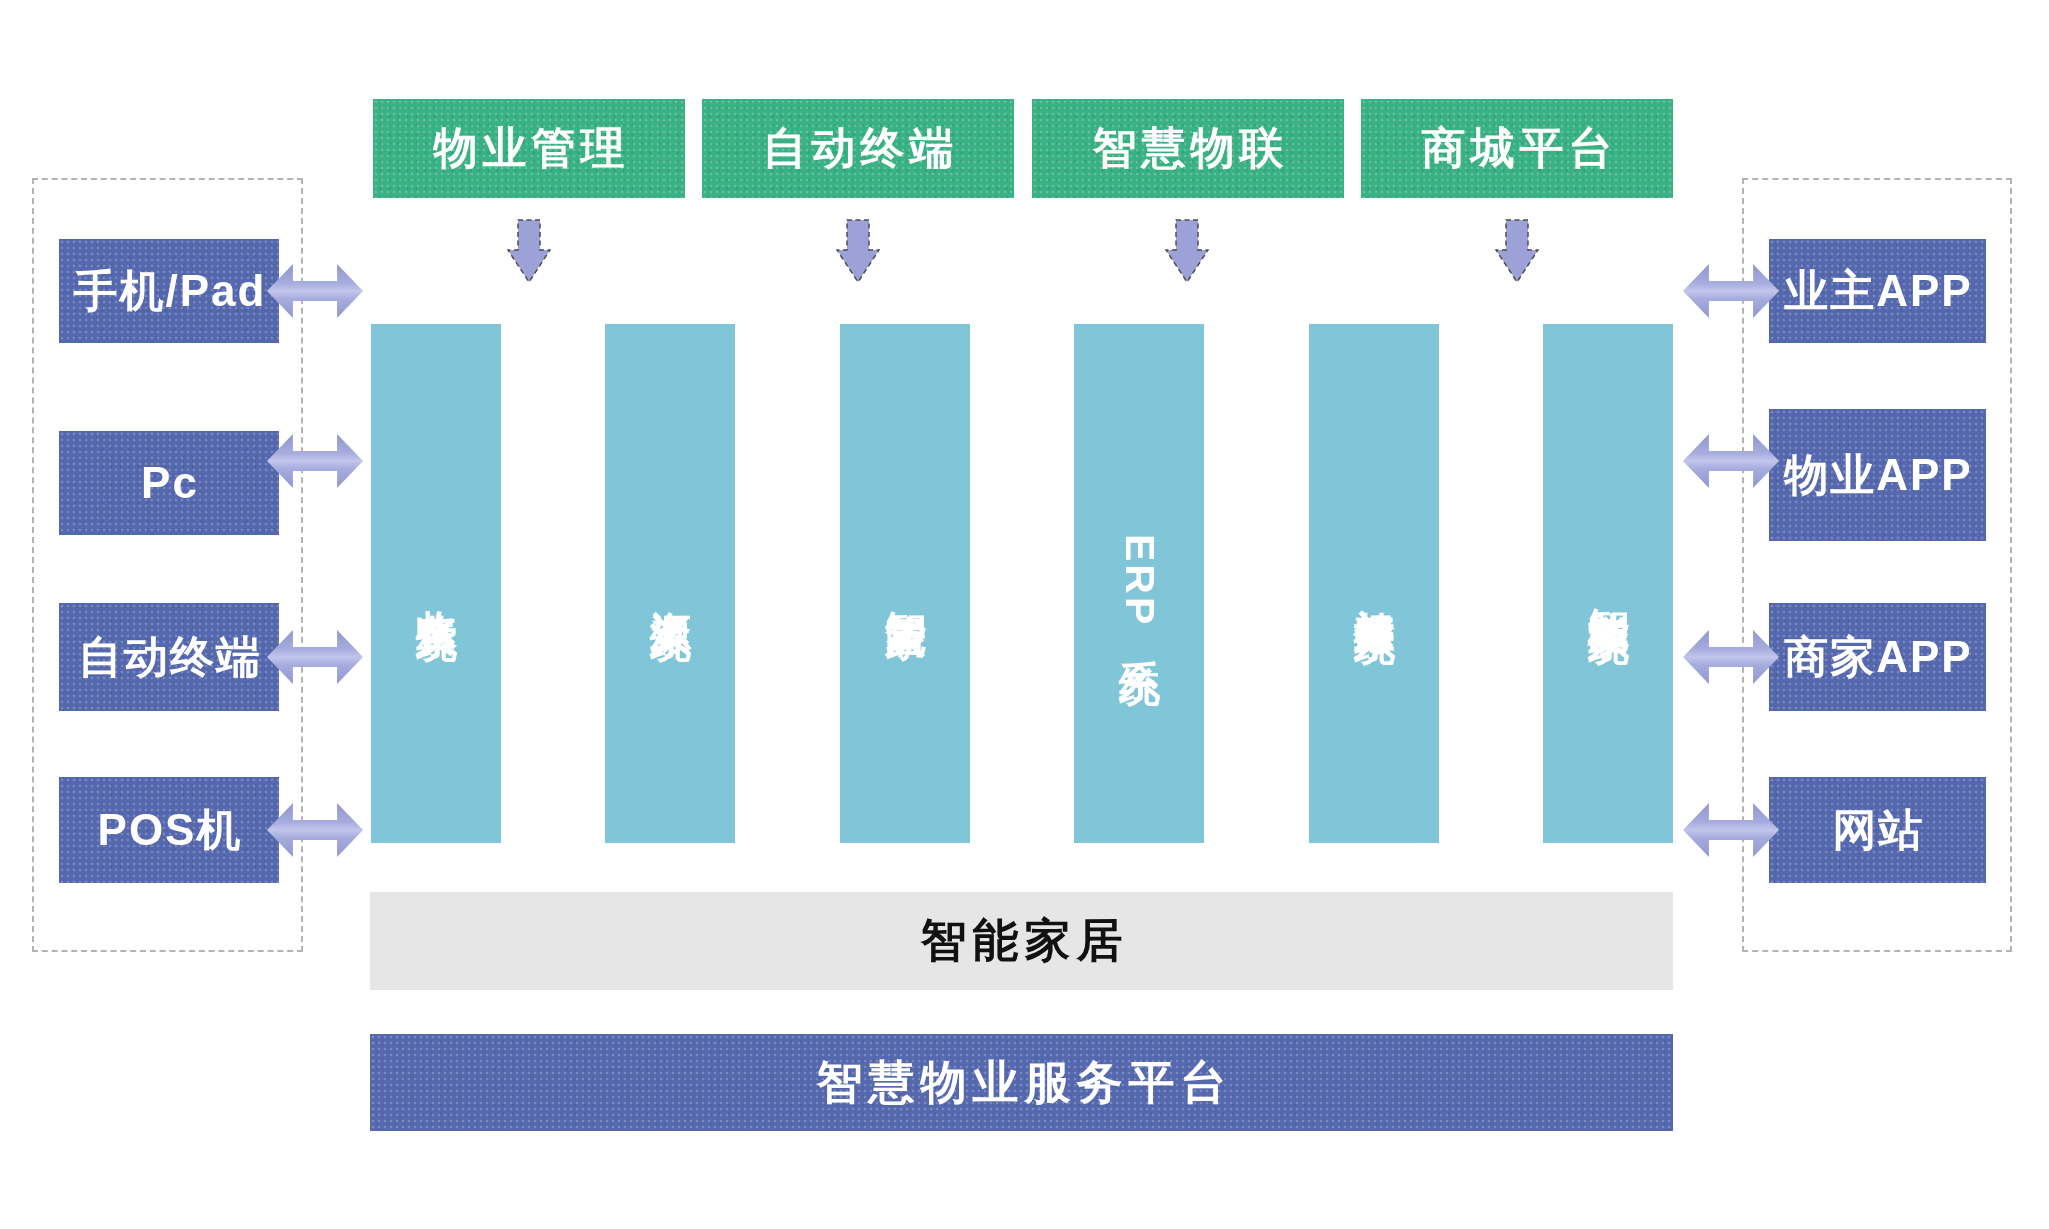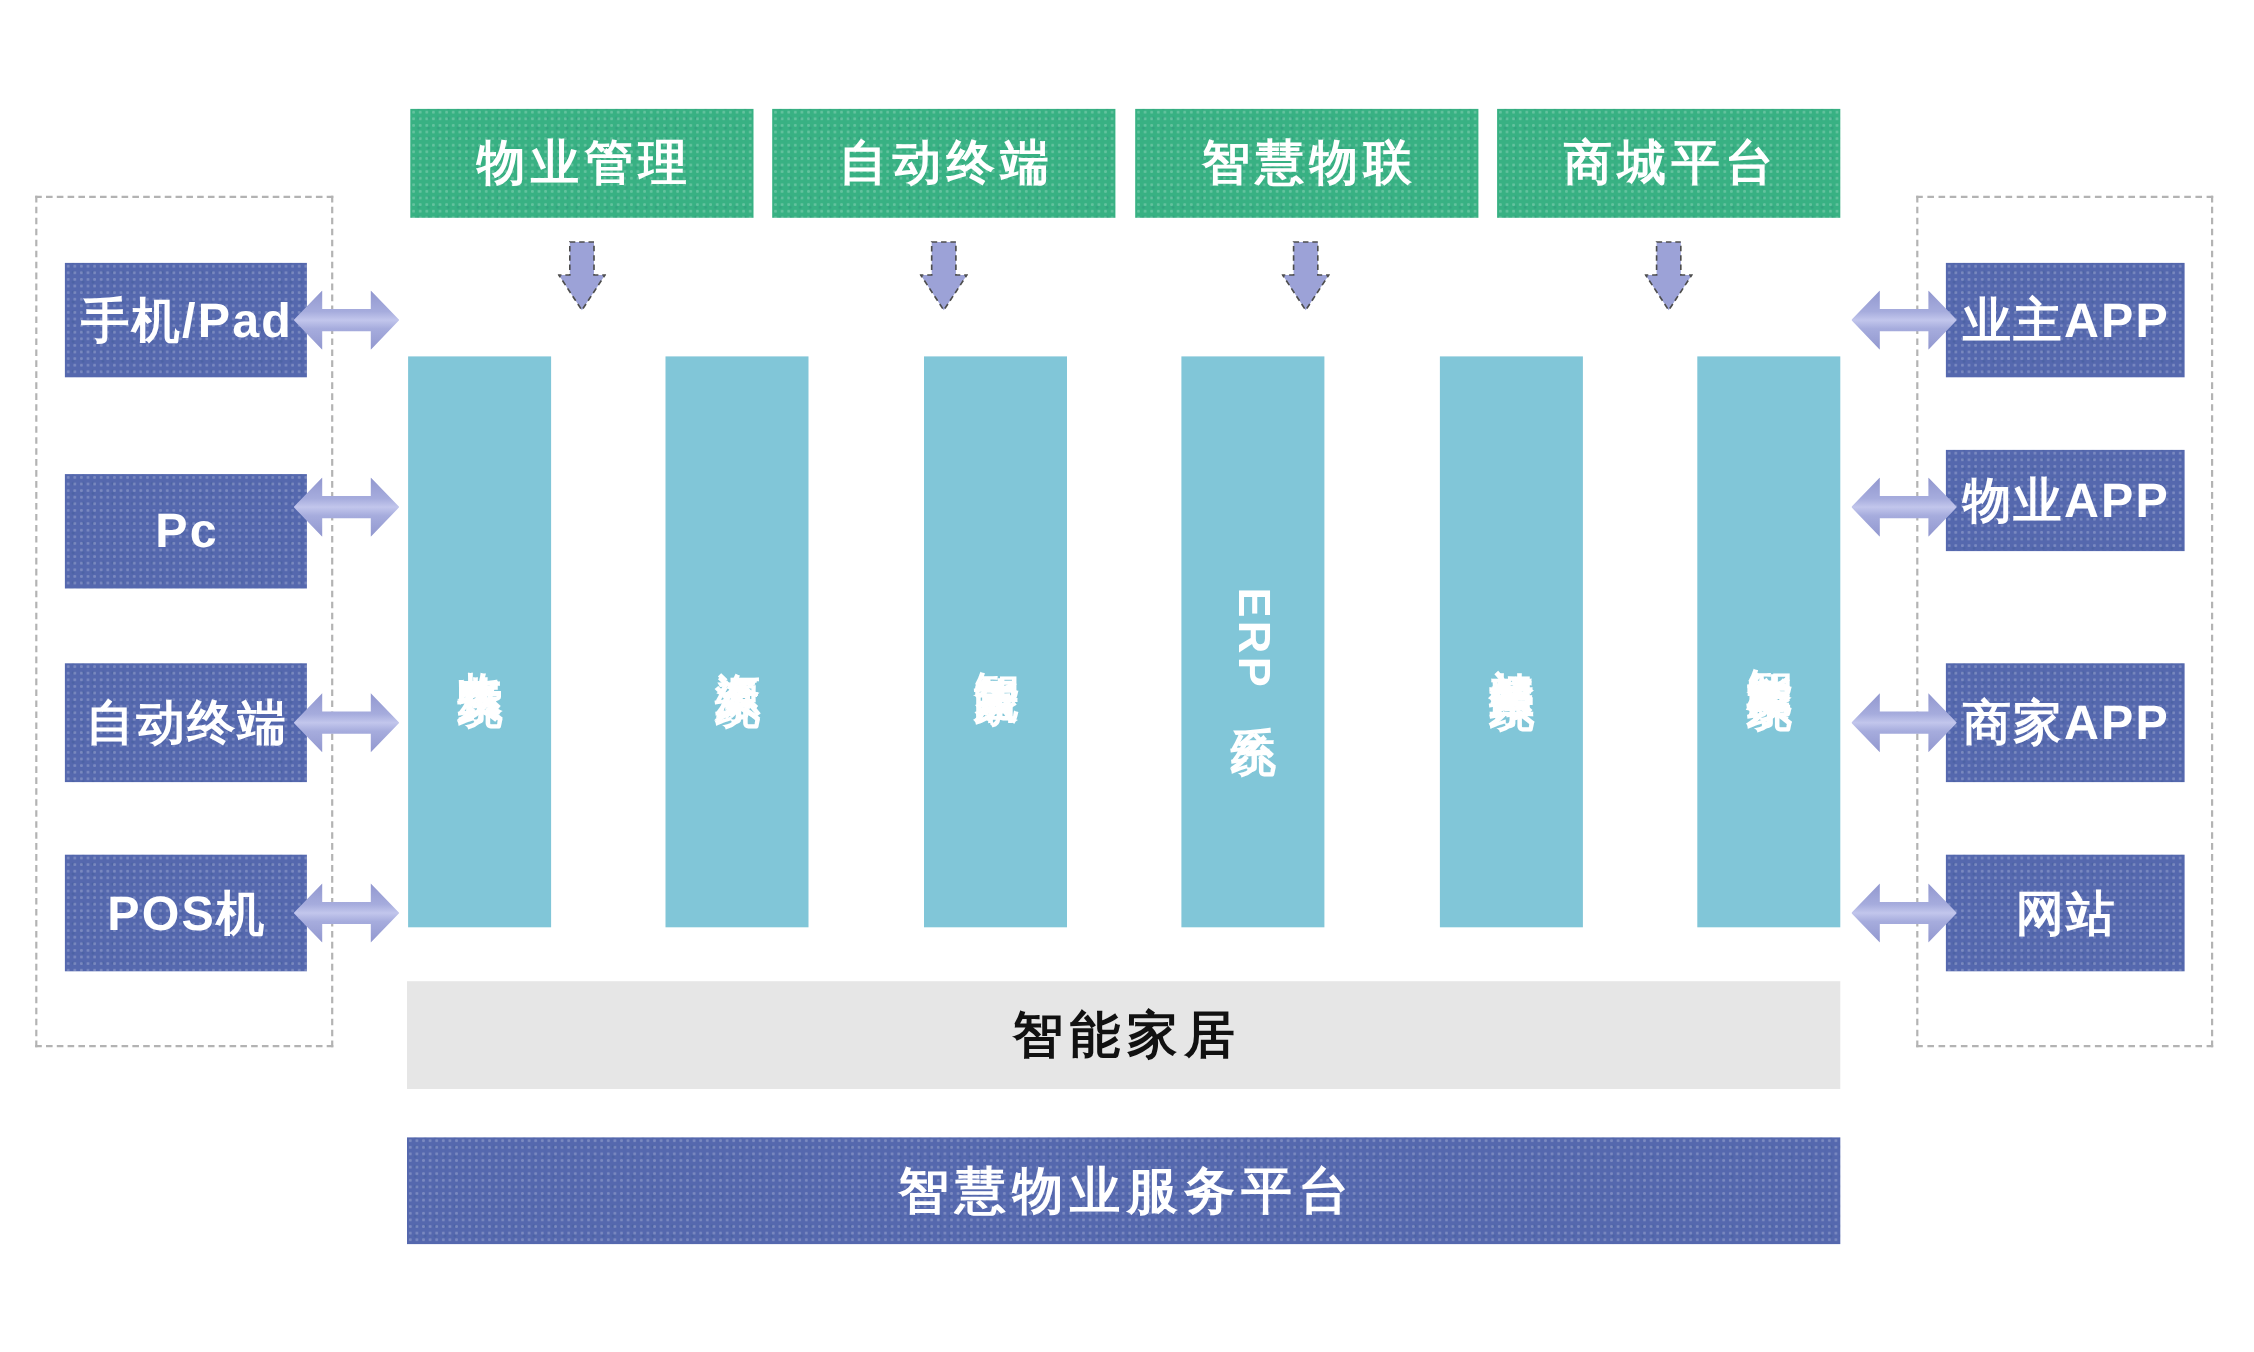--- a/index.html
+++ b/index.html
@@ -71,21 +71,21 @@
 
   <div class="abs panel" style="left:32px;top:178px;width:271px;height:774px;"></div>
   <div class="abs panel" style="left:1742px;top:178px;width:270px;height:774px;"></div>
 
   <div class="abs pbox tex" style="left:59px;top:239px;width:220px;height:104px;">手机/Pad</div>
   <div class="abs pbox tex" style="left:59px;top:431px;width:220px;height:104px;">Pc</div>
   <div class="abs pbox tex" style="left:59px;top:603px;width:220px;height:108px;">自动终端</div>
   <div class="abs pbox tex" style="left:59px;top:777px;width:220px;height:106px;">POS机</div>
 
   <div class="abs pbox tex" style="left:1769px;top:239px;width:217px;height:104px;">业主APP</div>
-  <div class="abs pbox tex" style="left:1769px;top:409px;width:217px;height:92px;">物业APP</div>
+  <div class="abs pbox tex" style="left:1769px;top:409px;width:217px;height:132px;">物业APP</div>
   <div class="abs pbox tex" style="left:1769px;top:603px;width:217px;height:108px;">商家APP</div>
   <div class="abs pbox tex" style="left:1769px;top:777px;width:217px;height:106px;">网站</div>
 
   <div class="abs harrow" style="left:267px;top:263px;width:96px;height:56px;"></div>
   <div class="abs harrow" style="left:267px;top:433px;width:96px;height:56px;"></div>
   <div class="abs harrow" style="left:267px;top:629px;width:96px;height:56px;"></div>
   <div class="abs harrow" style="left:267px;top:802px;width:96px;height:56px;"></div>
 
   <div class="abs harrow" style="left:1683px;top:263px;width:96px;height:56px;"></div>
   <div class="abs harrow" style="left:1683px;top:433px;width:96px;height:56px;"></div>

